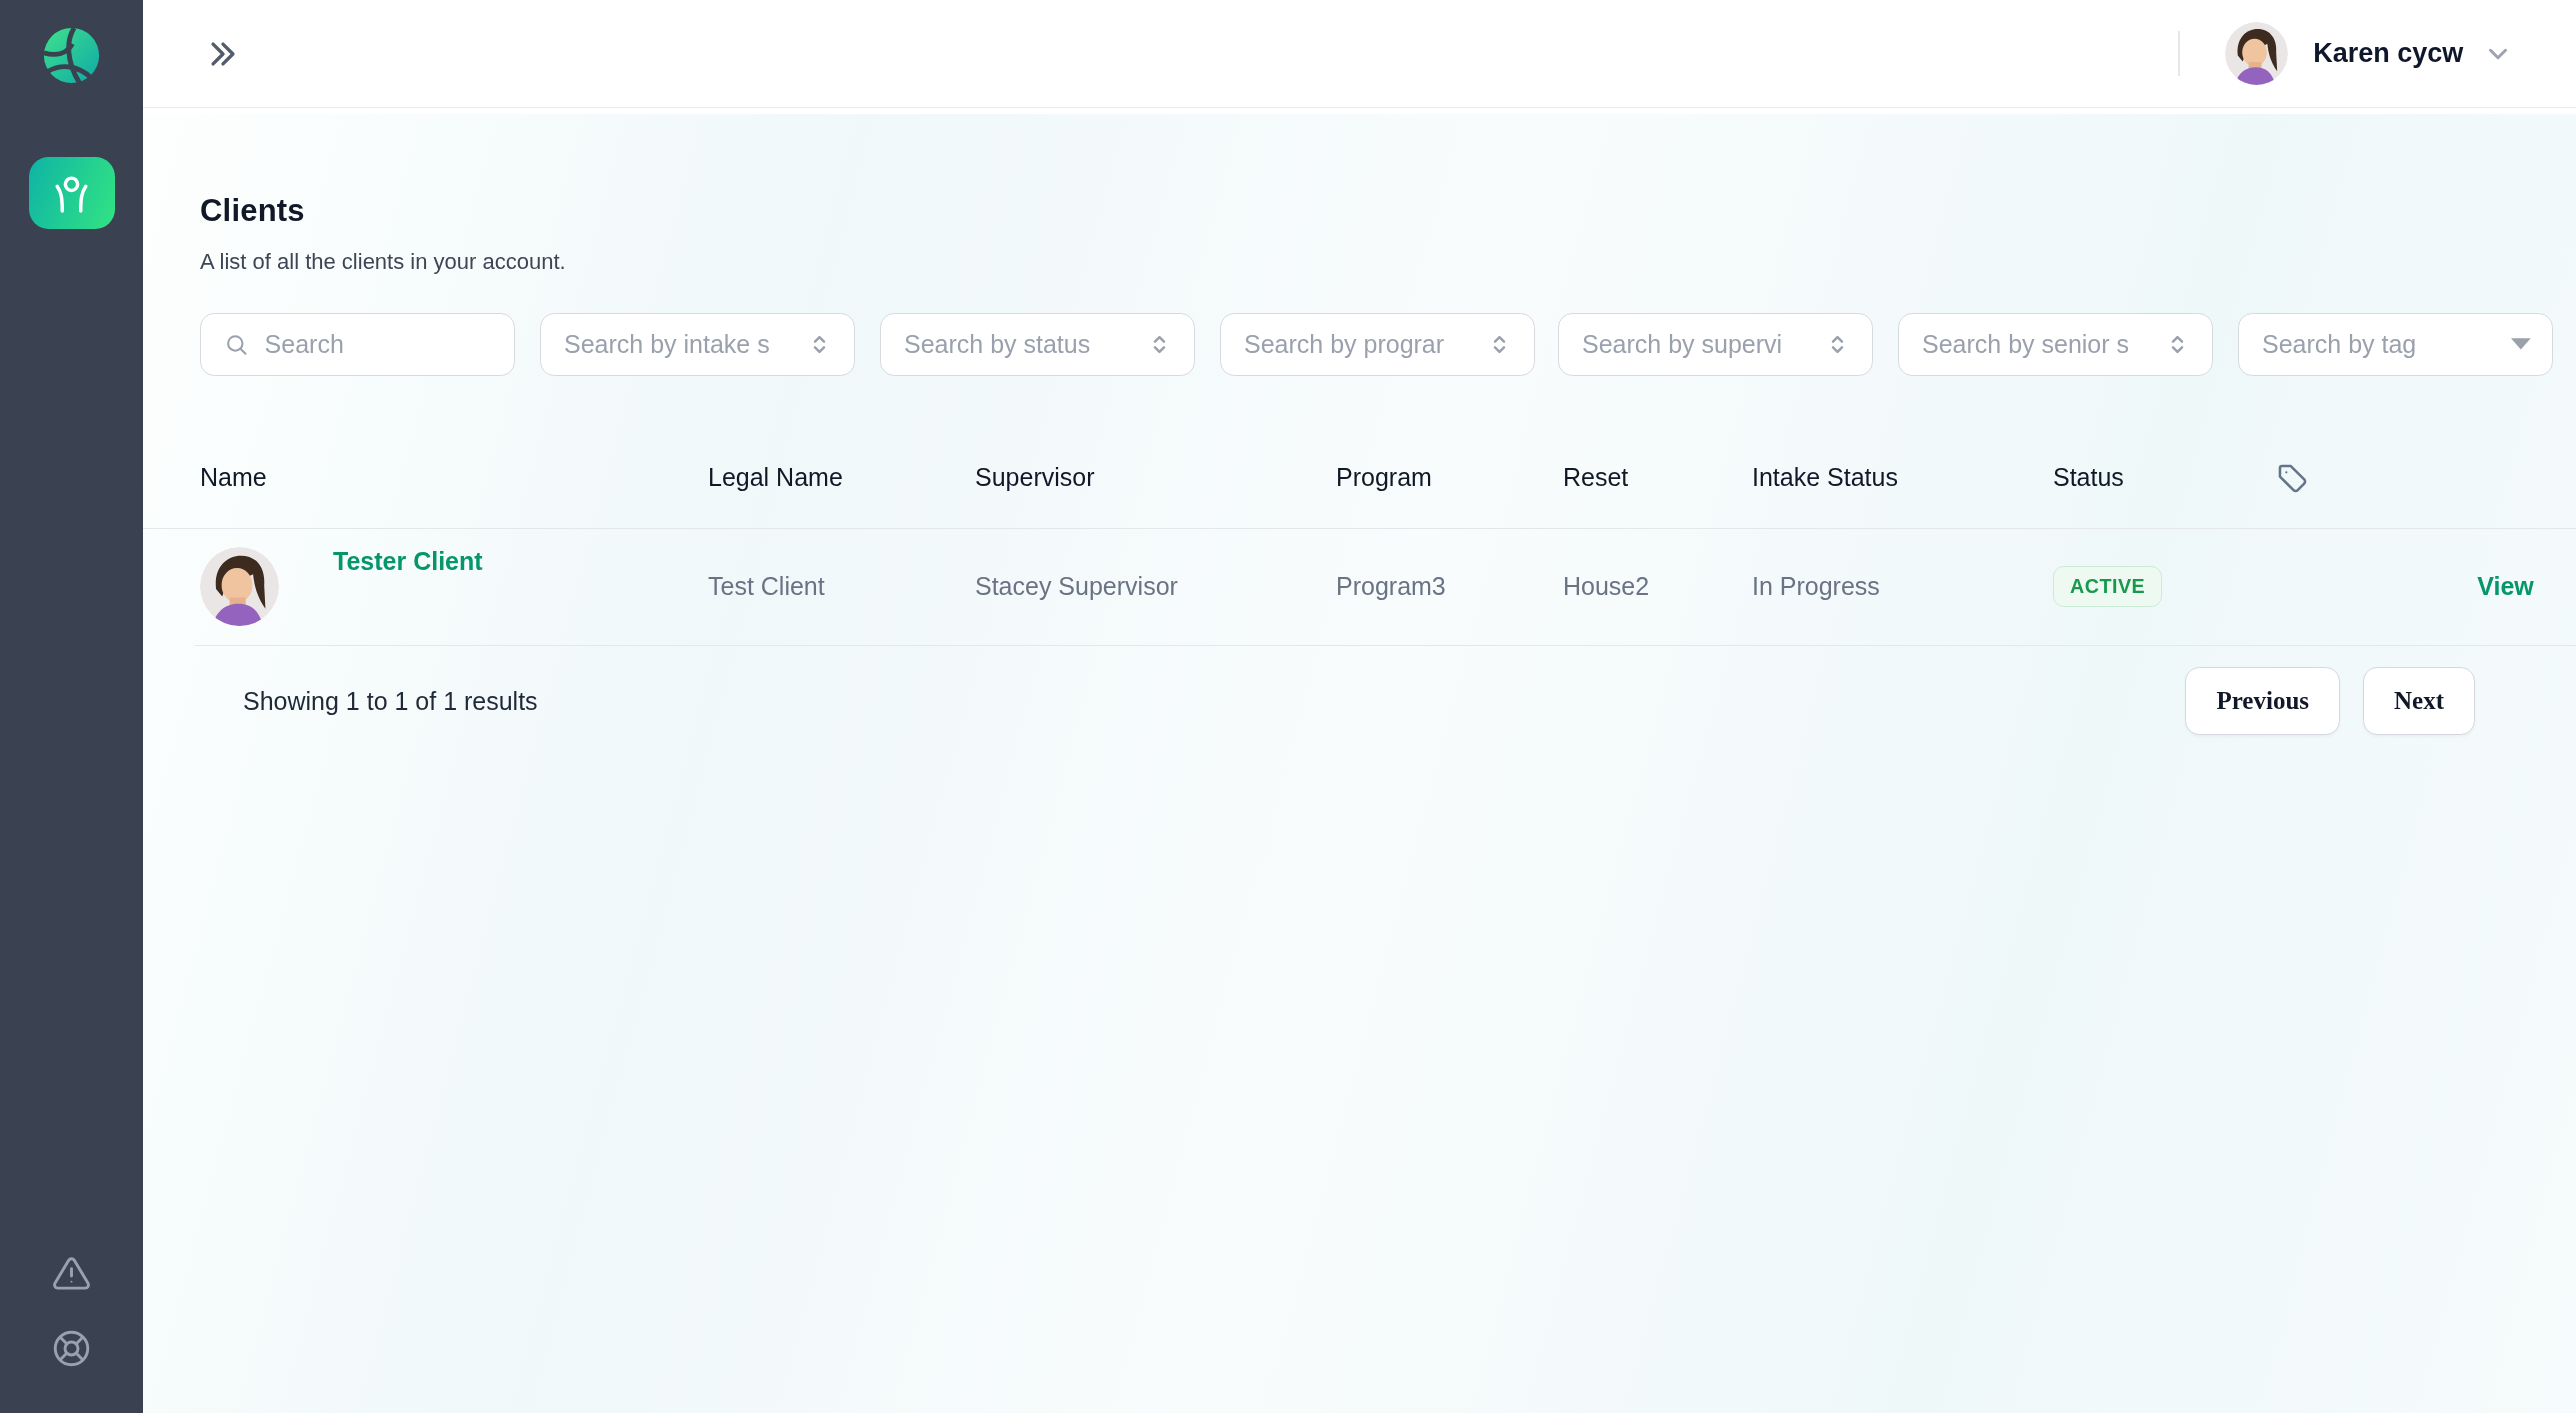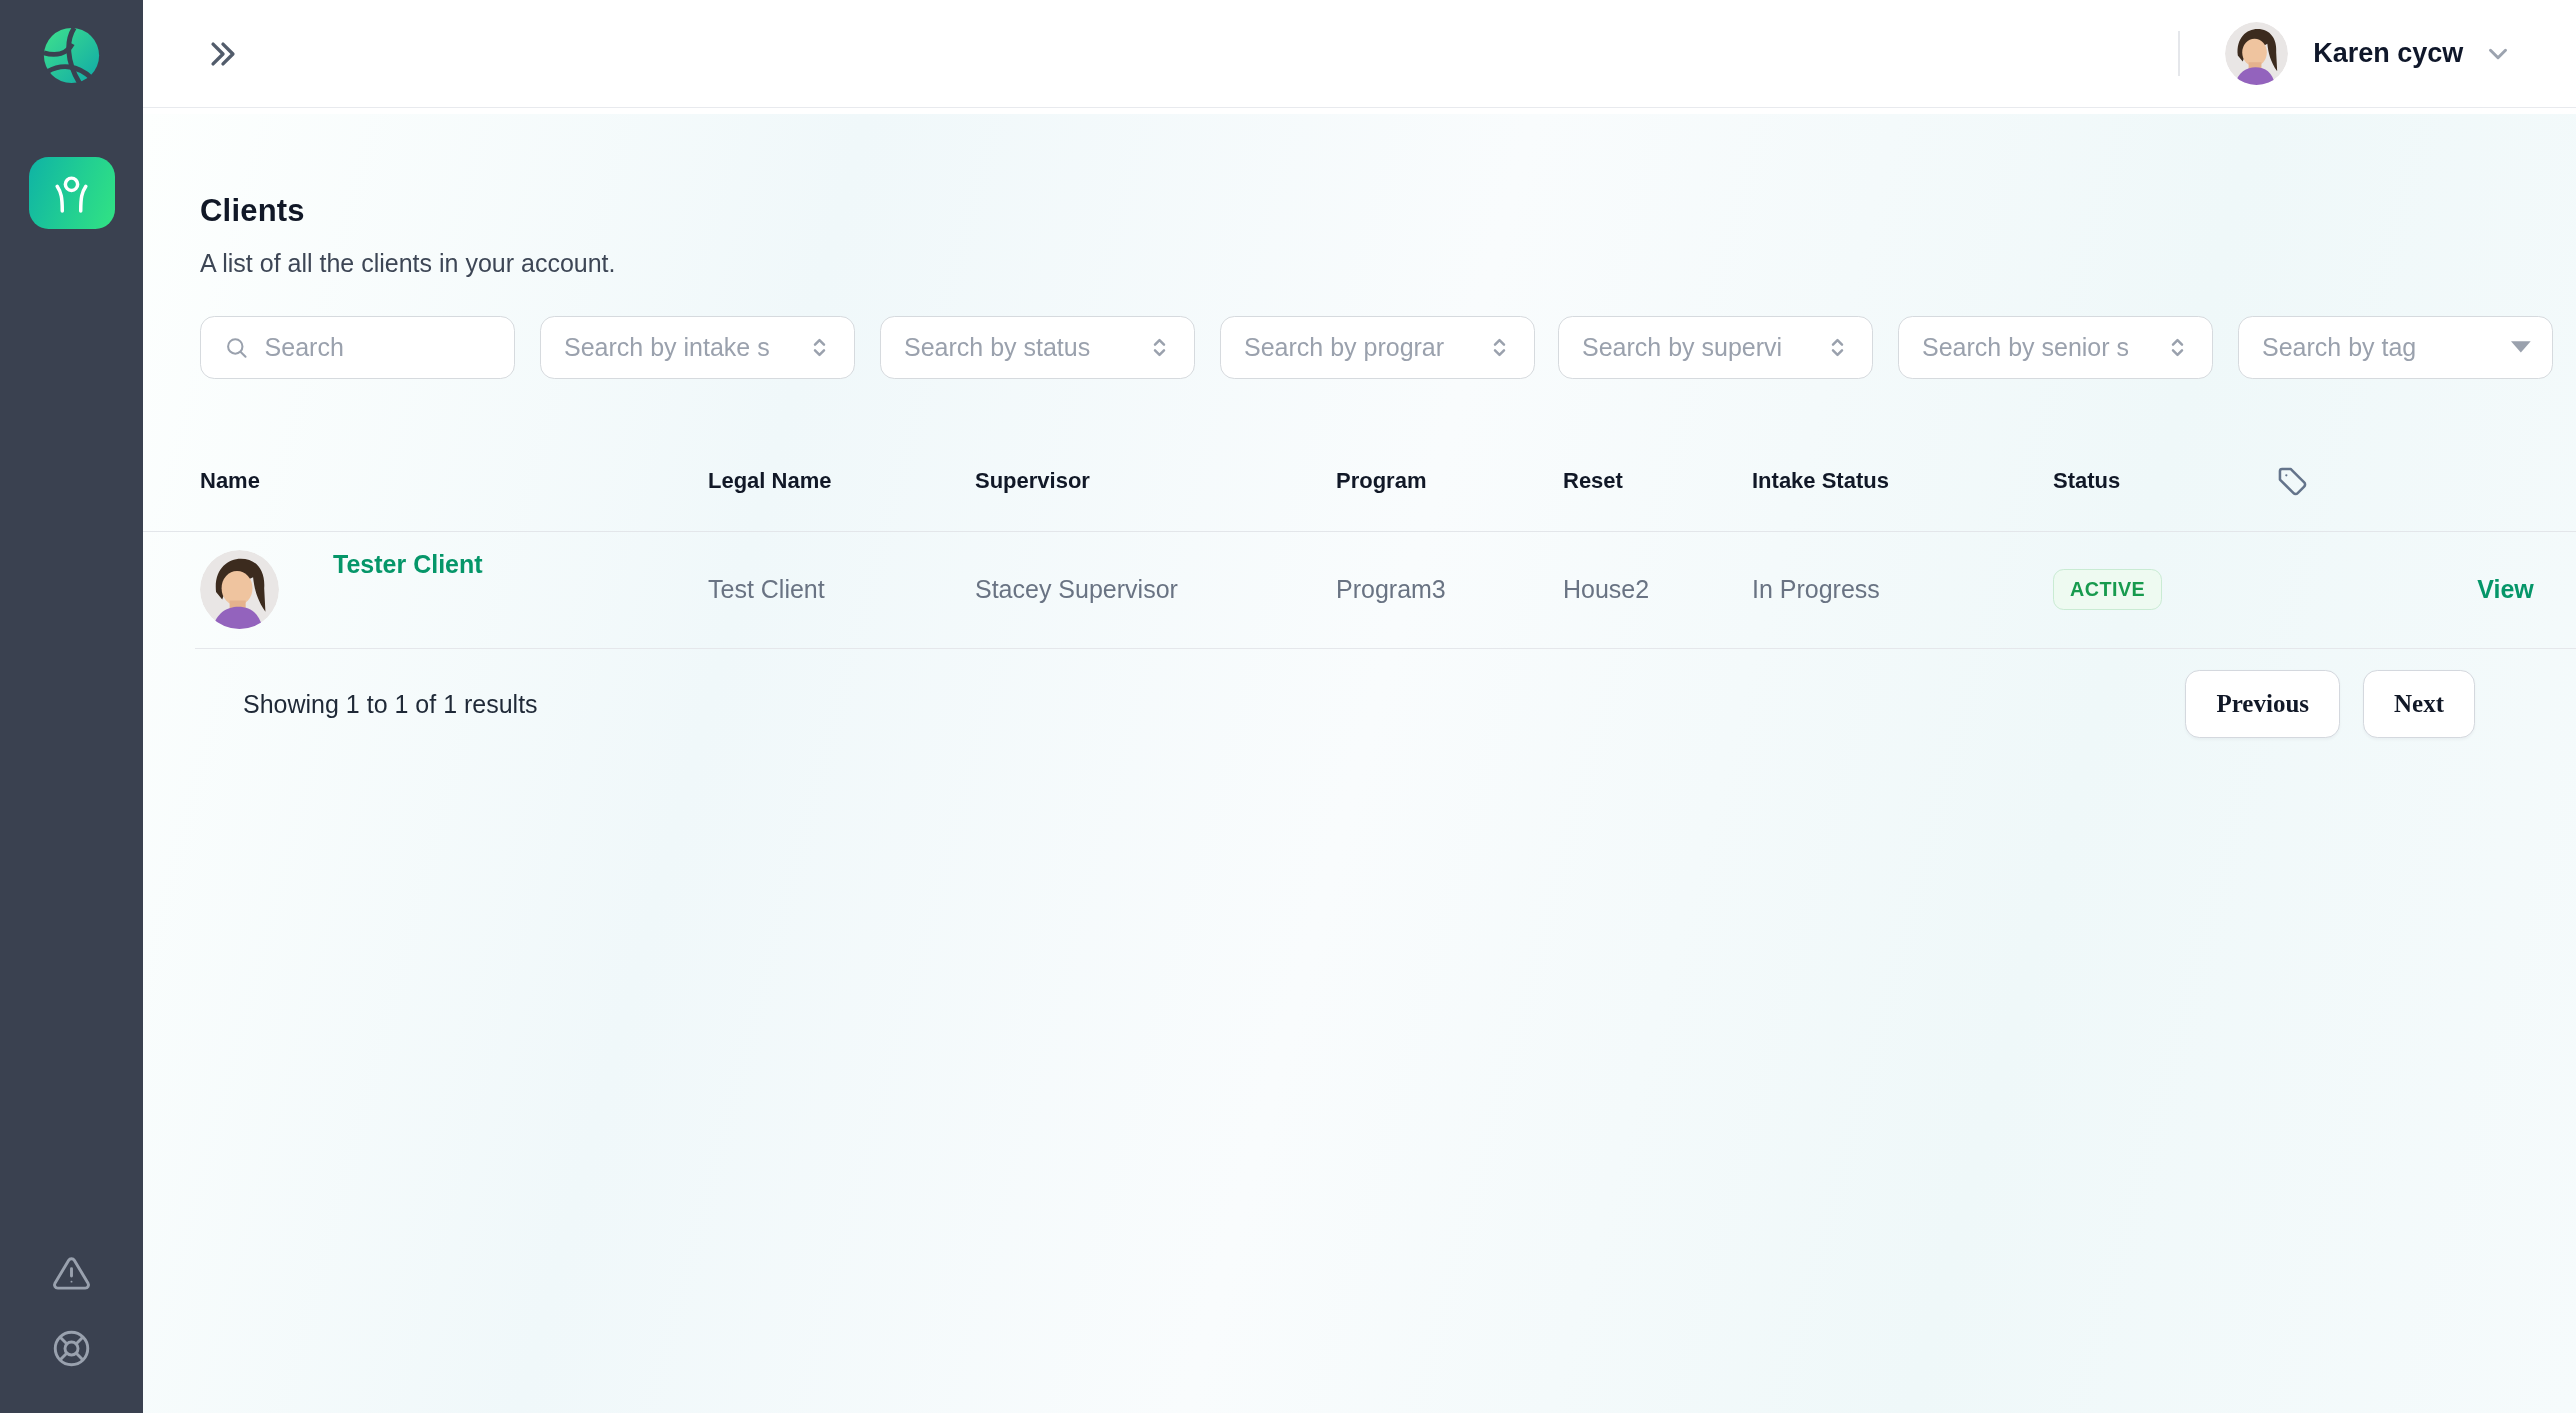--- a/index.html
+++ b/index.html
@@ -27,41 +27,41 @@
   .avatar.small { width:63px; height:63px; }
   .avatar.row-size { width:79px; height:79px; }
   .user-name { margin-left:25px; font-size:27px; font-weight:700; color:#0f172a; cursor:pointer; }
   .user-caret { margin-left:19.7px; color:#9ca3af; cursor:pointer; display:flex; }
 
   
   .main { position:absolute; left:143px; top:114px; width:2433px; height:1299px;
     background:linear-gradient(105deg,#fdfffe 0%,#f0f8fa 26%,#f9fcfd 50%,#eff8f9 76%,#f6fbfc 100%);
     padding:79px 42px 4px 57px; }
   .page-title { font-size:31px; font-weight:700; color:#111827; letter-spacing:0.2px; }
-  .page-subtitle { margin-top:19.7px; font-size:25px; color:#3d4655; }
+  .page-subtitle { margin-top:19.7px; font-size:22px; color:#3d4655; }
 
   
   .filters { margin-top:38px; display:flex; flex-direction:row; gap:23px; }
   .filter-row { display:flex; gap:25px; align-items:center; }
   .control { width:315px; height:63px; background:#ffffff; border:1.8px solid #d6dade;
     border-radius:14.3px; display:flex; align-items:center; padding:0 21.5px 0 23px;
     color:#9aa1ad; font-size:25px; cursor:pointer; }
   .control .ph { white-space:nowrap; overflow:hidden; }
   .search-box { cursor:text; }
   .search-box input { border:none; outline:none; background:transparent; width:100%;
     font-size:25px; color:#111827; font-family:inherit; margin-left:16px; }
   .search-box input::placeholder { color:#9aa1ad; }
   .sel-caret { margin-left:auto; display:flex; color:#9aa1ad; }
   .reset-link { font-size:25px; font-weight:600; color:#059669; cursor:pointer; margin-left:3.6px; }
 
   
   .table { margin-top:52px; }
   .tgrid { display:grid; grid-template-columns:508px 267px 361px 227px 189px 301px 222px 202px 1fr;
     align-items:center; }
-  .thead { height:100px; font-size:22px; font-weight:700; color:#111827; }
+  .thead { height:100px; font-size:25px; font-weight:400; color:#111827; }
   .thead .tag-col { color:#64748b; display:flex; }
   .divider-full { height:0; border-bottom:1.8px solid #e3e6ea; margin-left:-57px; margin-right:-42px; }
   .trow { height:116px; font-size:25px; color:#697383; }
   .cell-name { display:flex; align-items:flex-start; }
   .name-link { margin-left:54px; font-weight:600; color:#059669; cursor:pointer; }
   .badge { display:inline-flex; align-items:center; height:41px; padding:0 16px; border-radius:10.7px;
     background:#eefaf1; border:1.8px solid #c9ebd3; color:#179a4e; font-size:19.7px; font-weight:700;
     letter-spacing:0.5px; }
   .cell-action { text-align:center; }
   .view-link { font-size:25px; font-weight:600; color:#059669; cursor:pointer; }

